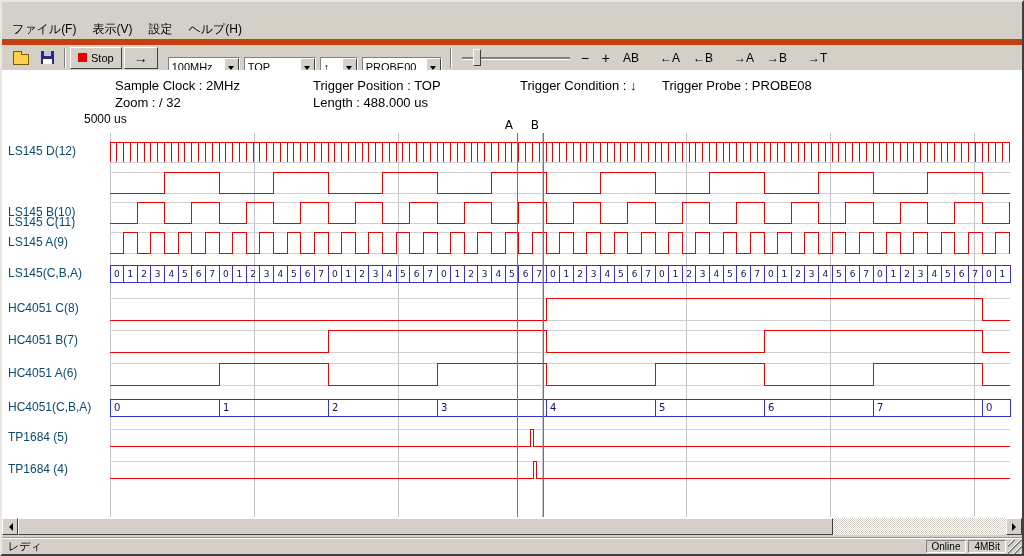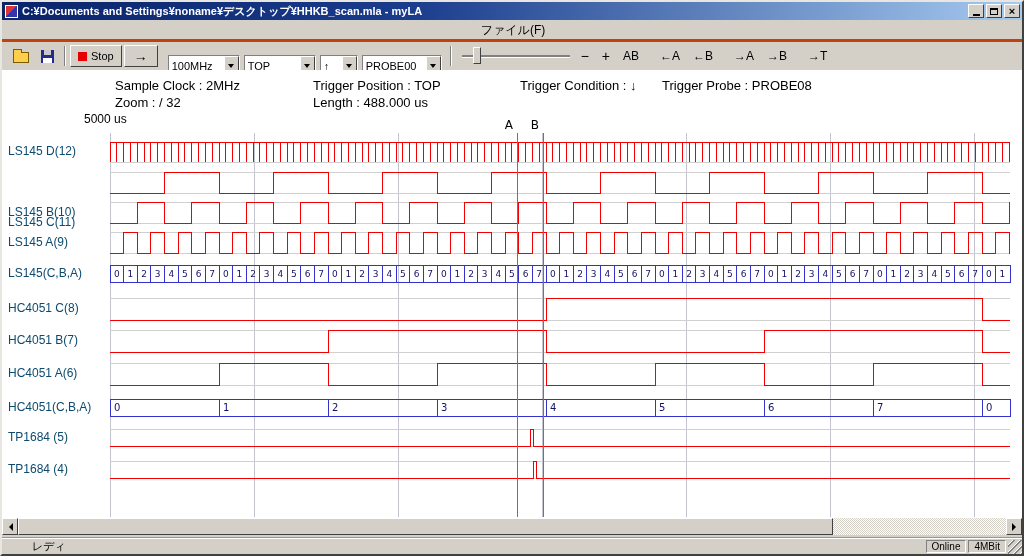--- a/index.html
+++ b/index.html
@@ -21,27 +21,27 @@
   .win-btns { display:flex; gap:2px; }
   .win-btn { width:16px; height:14px; background:#d4d0c8; border:1px solid;
              border-color:#fff #404040 #404040 #fff; display:flex; align-items:center;
              justify-content:center; font-size:10px; line-height:1; padding:0; }
   .glyph-min { display:block; width:7px; height:2px; background:#000; margin-top:7px; }
   .glyph-max { display:block; width:8px; height:7px; border:1px solid #000; border-top:2px solid #000; }
   .glyph-close { font-size:11px; font-weight:bold; }
 
   
   .menubar { position:absolute; left:0; top:18px; right:0; height:19px; background:#d4d0c8;
-             display:flex; align-items:center; font-size:12px; padding-left:2px;flex-direction:column; }
+             display:flex; align-items:center; font-size:12px; padding-left:2px; }
   .menu-item { padding:2px 8px; white-space:nowrap; }
 
   
   .toolbar { position:absolute; left:0; top:37px; right:0; height:31px; background:#d4d0c8;
              display:flex; align-items:center; padding-left:6px; font-size:11px;
-             border-top:3px solid #c2410c; }
+             border-top:6px solid #c2410c; }
   .tb-icon { width:26px; height:22px; background:#d4d0c8; border:none; display:flex;
              align-items:center; justify-content:center; }
   .icon-folder { position:relative; width:16px; height:11px; background:#ffce4b;
                  border:1px solid #7a5c00; margin-top:3px; }
   .icon-folder::before { content:""; position:absolute; left:-1px; top:-4px; width:7px; height:3px;
                          background:#ffce4b; border:1px solid #7a5c00; border-bottom:none; }
   .icon-floppy { position:relative; width:13px; height:13px; background:#28288f; }
   .icon-floppy::before { content:""; position:absolute; left:3px; top:0; width:7px; height:5px; background:#c8c8c8; }
   .icon-floppy::after  { content:""; position:absolute; left:2px; bottom:0; width:9px; height:5px; background:#fff; }
   .tb-sep { width:2px; height:20px; border-left:1px solid #808080; border-right:1px solid #fff; margin:0 4px; }
@@ -88,48 +88,33 @@
   .sb-track { position:relative; flex:1; height:17px;
               background:#d4d0c8;
               background-image:linear-gradient(45deg,#fff 25%,transparent 25%,transparent 75%,#fff 75%),
                                linear-gradient(45deg,#fff 25%,transparent 25%,transparent 75%,#fff 75%);
               background-size:2px 2px; background-position:0 0,1px 1px; }
   .sb-thumb { position:absolute; left:0; top:0; width:815px; height:17px; background:#d4d0c8;
               border:1px solid; border-color:#fff #404040 #404040 #fff; }
 
   
   .statusbar { position:absolute; left:0; right:0; bottom:0; height:15px; background:#d4d0c8;
-               display:flex; align-items:center; font-size:11px; box-shadow:0 -1px 0 #fff, 0 -2px 0 #9a978e;padding-left:24px; }
+               display:flex; align-items:center; font-size:11px; box-shadow:0 -1px 0 #fff, 0 -2px 0 #9a978e; }
   .status-text { padding-left:6px; }
   .status-spacer { flex:1; }
   .status-panel { border:1px solid; border-color:#808080 #fff #fff #808080; font-size:10px;
                   height:13px; line-height:12px; padding:0 5px; margin-left:2px; white-space:nowrap;text-align:center; }
   .resize-grip { width:14px; height:14px; margin-left:2px;
                  background:repeating-linear-gradient(135deg,transparent 0 3px,#fff 3px 4px,#808080 4px 5px); }
 </style>
 </head>
 <body>
 
 <div class="window" data-interactable="false">
 
-  <div class="titlebar" data-interactable="false">
-    <span class="app-icon" data-interactable="false"></span>
-    <span class="title-text" data-interactable="false">C:¥Documents and Settings¥noname¥デスクトップ¥HHKB_scan.mla - myLA</span>
-    <span class="win-btns">
-      <button class="win-btn" data-interactable="true">
-          <span class="glyph-min" data-interactable="false"></span>
-        </button>
-      <button class="win-btn" data-interactable="true">
-          <span class="glyph-max" data-interactable="false"></span>
-        </button>
-      <button class="win-btn" data-interactable="true">
-          <span class="glyph-close" data-interactable="false">×</span>
-        </button>
-    </span>
-  </div>
 
   <div class="menubar" data-interactable="false">
     <span class="menu-item" data-interactable="true">ファイル(F)</span>
     <span class="menu-item" data-interactable="true">表示(V)</span>
     <span class="menu-item" data-interactable="true">設定</span>
     <span class="menu-item" data-interactable="true">ヘルプ(H)</span>
   </div>
 
   <div class="toolbar" data-interactable="false">
     <button class="tb-icon" data-interactable="true">

